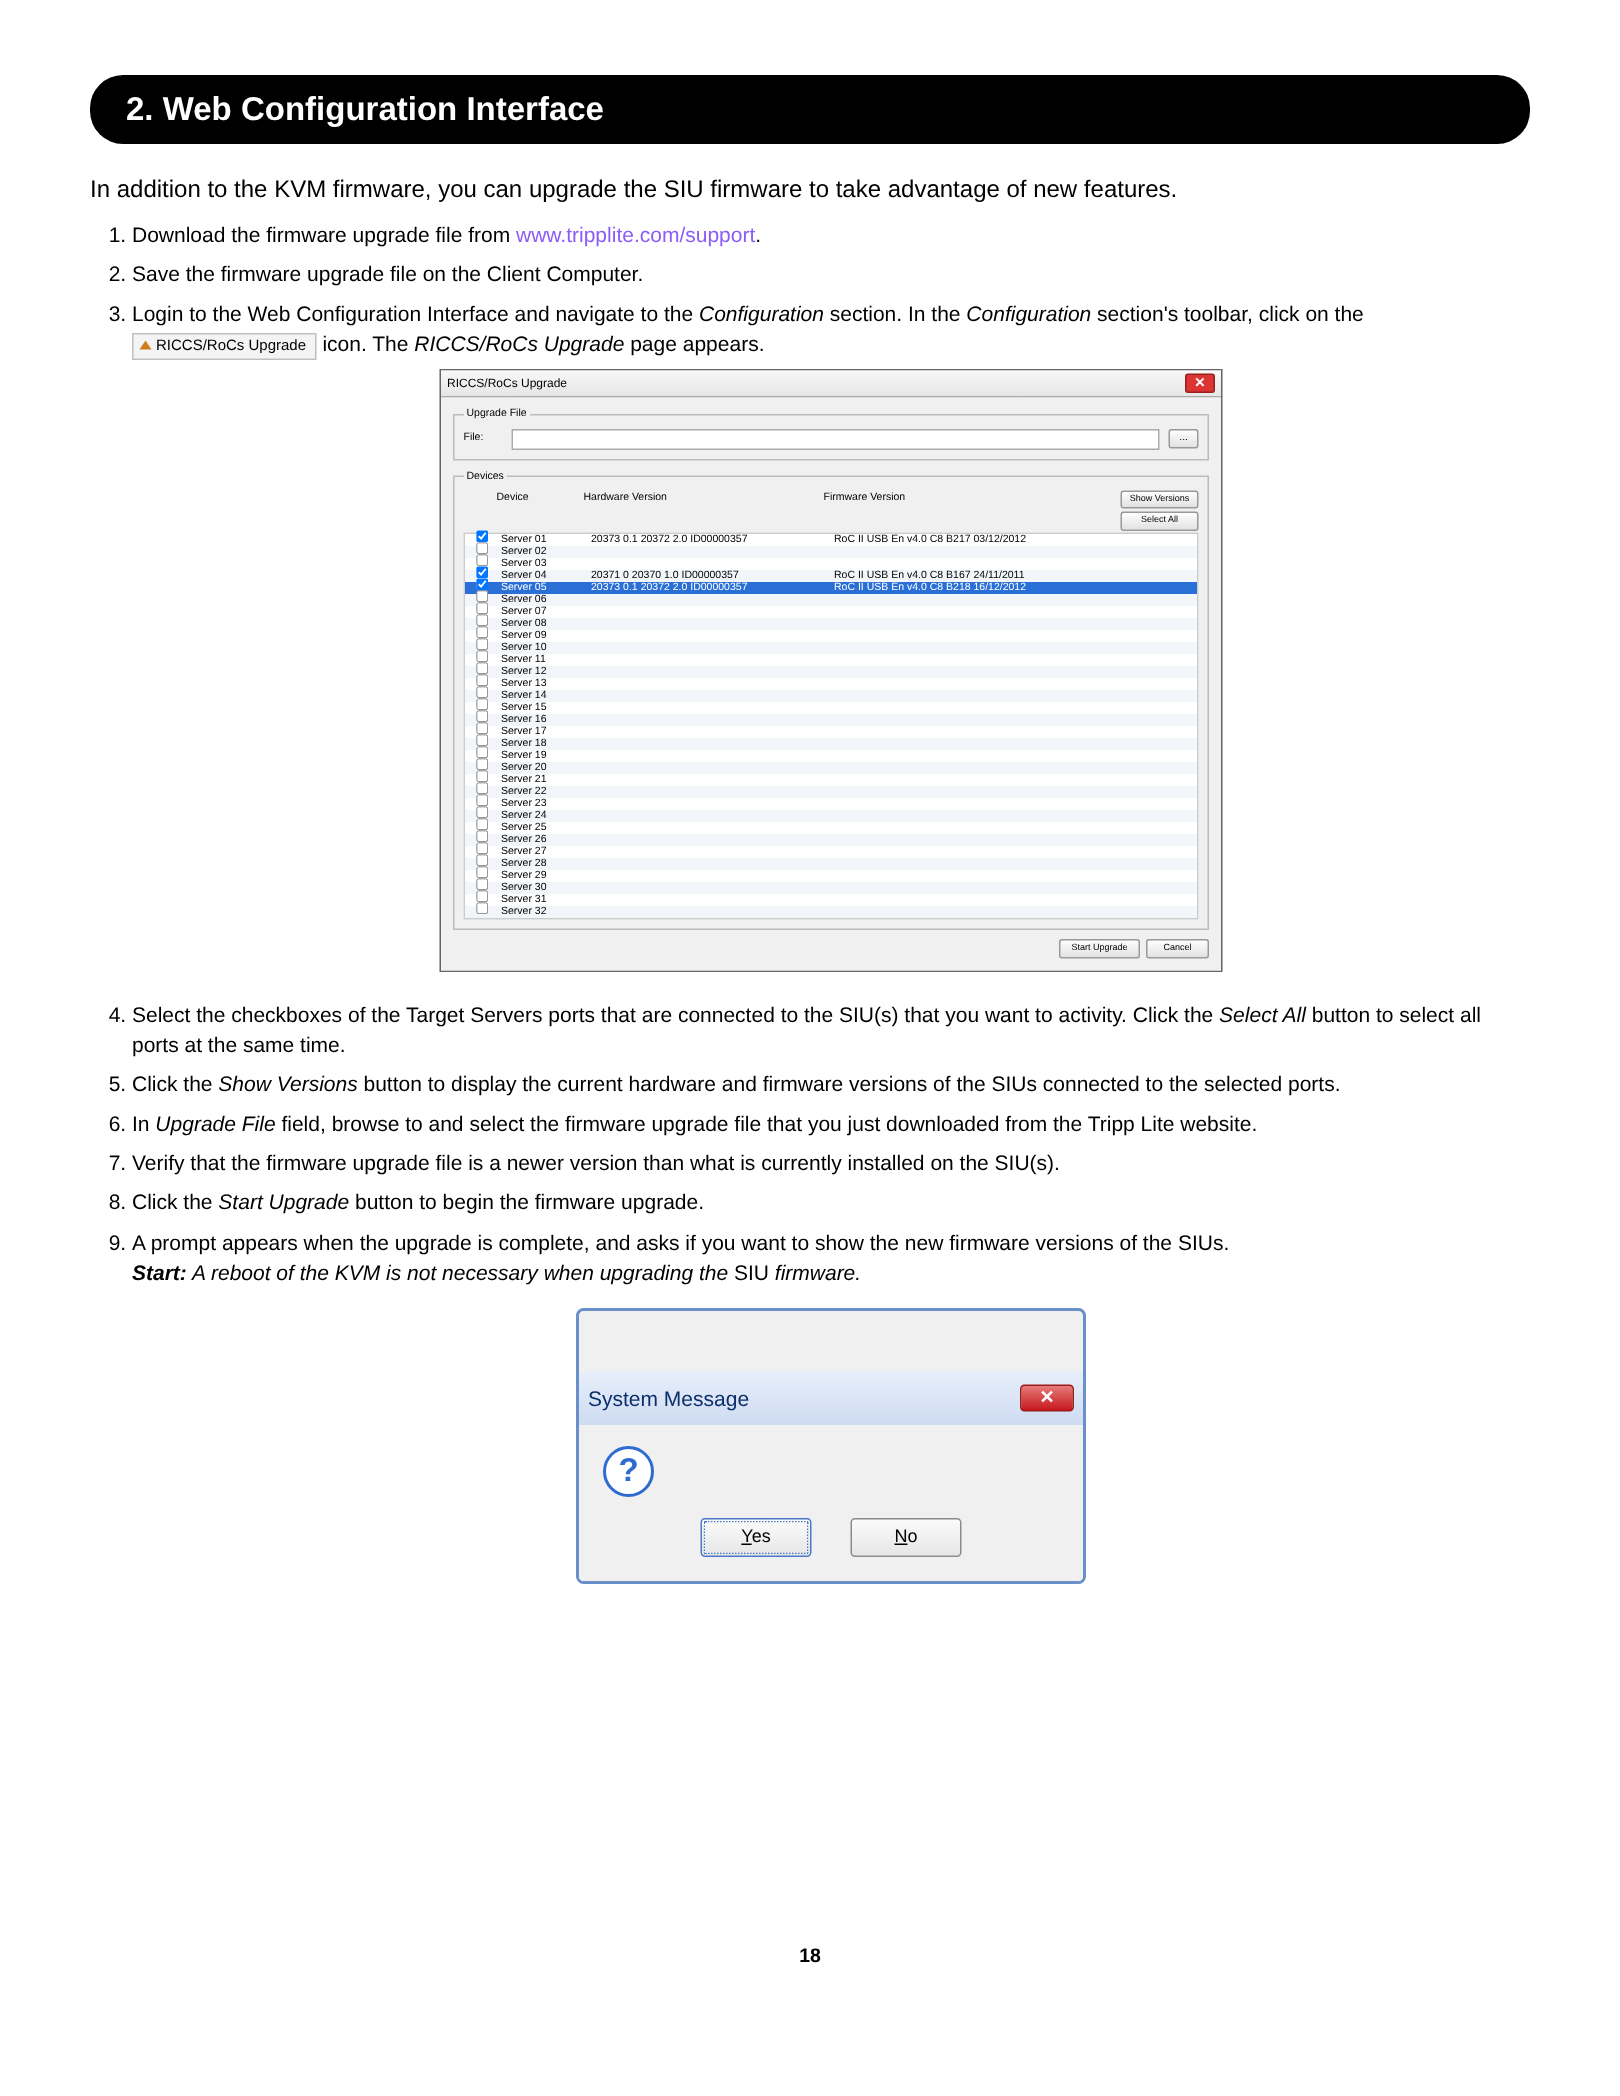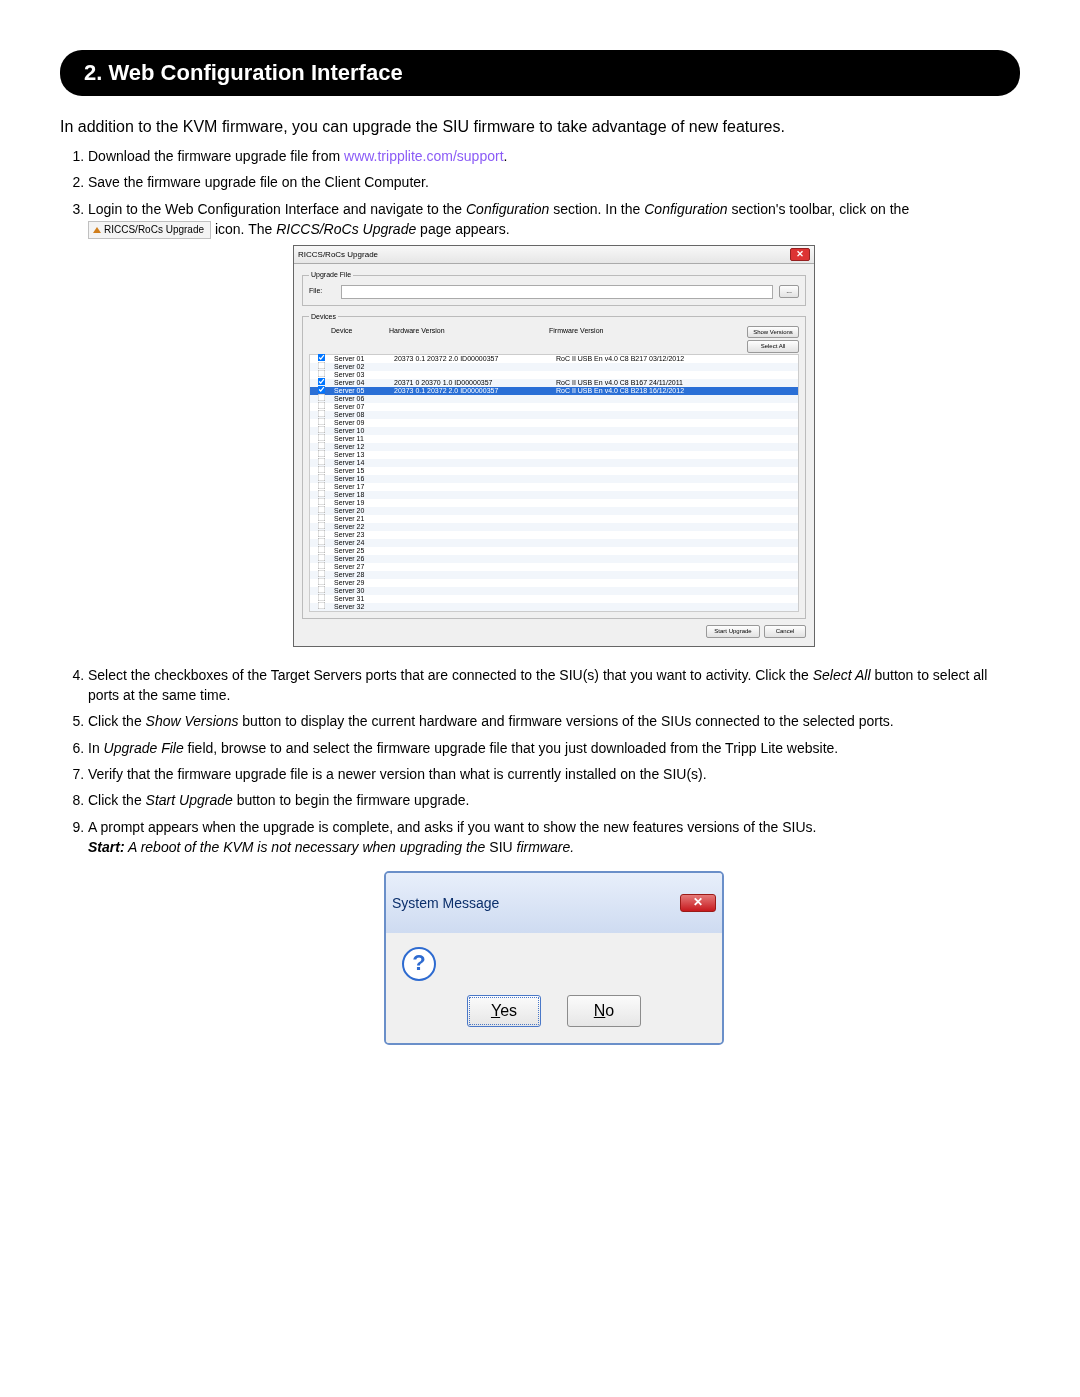--- a/index.html
+++ b/index.html
@@ -169,23 +169,24 @@
     border: 2px solid #6a8fc9;
     border-radius: 5px;
     overflow: hidden;
     background: #f0f0f0;
   }
   .shot2 .titlebar {
     display: flex;
     justify-content: space-between;
     align-items: center;
     background: linear-gradient(#e8effb,#cedbf1);
-    padding: 20px 6px;
+    padding: 8px 6px;
     color: #0b2f6b;
     font-size: 14px;
+    margin-top: 40px;
   }
   .shot2 .closex2 {
     display: inline-block;
     width: 34px; height: 16px;
     background: linear-gradient(#e57a79,#c7191e);
     border: 1px solid #9a1b18;
     border-radius: 3px;
     color: #fff;
     font-size: 12px;
     font-weight: bold;
@@ -214,21 +215,21 @@
   .shot2 .btnrow {
     display: flex;
     justify-content: center;
     gap: 26px;
     padding: 8px 0 16px 0;
     background: #f0f0f0;
   }
   .shot2 .dbtn {
     width: 72px;
     text-align: center;
-    font-size: 16px;
+    font-size: 12px;
     padding: 3px 0;
     background: linear-gradient(#fbfbfb,#e6e6e6);
     border: 1px solid #8c8c8c;
     border-radius: 3px;
   }
   .shot2 .dbtn.default { outline: 1px dotted #4a78c8; outline-offset: -3px; border-color:#4a78c8; }
   .underline-first::first-letter { text-decoration: underline; }
 
   .page-num {
     text-align: center;
@@ -492,21 +493,21 @@
       <span>Click the </span><span class="italic">Show Versions</span><span> button to display the current hardware and firmware versions of the SIUs connected to the selected ports.</span>
     </li>
     <li>
       <span>In </span><span class="italic">Upgrade File</span><span> field, browse to and select the firmware upgrade file that you just downloaded from the Tripp Lite website.</span>
     </li>
     <li>Verify that the firmware upgrade file is a newer version than what is currently installed on the SIU(s).</li>
     <li>
       <span>Click the </span><span class="italic">Start Upgrade</span><span> button to begin the firmware upgrade.</span>
     </li>
     <li>
-      <span>A prompt appears when the upgrade is complete, and asks if you want to show the new features versions of the SIUs.</span><br>
+      <span>A prompt appears when the upgrade is complete, and asks if you want to show the new firmware versions of the SIUs.</span><br>
       <span class="bold-italic">Start:</span><span class="italic"> A reboot of the KVM is not necessary when upgrading the </span><span>SIU</span><span class="italic"> firmware.</span>
 
       
       <div class="shot2">
         <div class="win">
           <div class="titlebar">
             <span>System Message</span>
             <span class="closex2">✕</span>
           </div>
           <div class="content">
@@ -514,13 +515,14 @@
           </div>
           <div class="btnrow">
             <div class="dbtn default underline-first">Yes</div>
             <div class="dbtn underline-first">No</div>
           </div>
         </div>
       </div>
     </li>
   </ol>
 
+  <div class="page-num">18</div>
 </div>
 
 </body></html>

